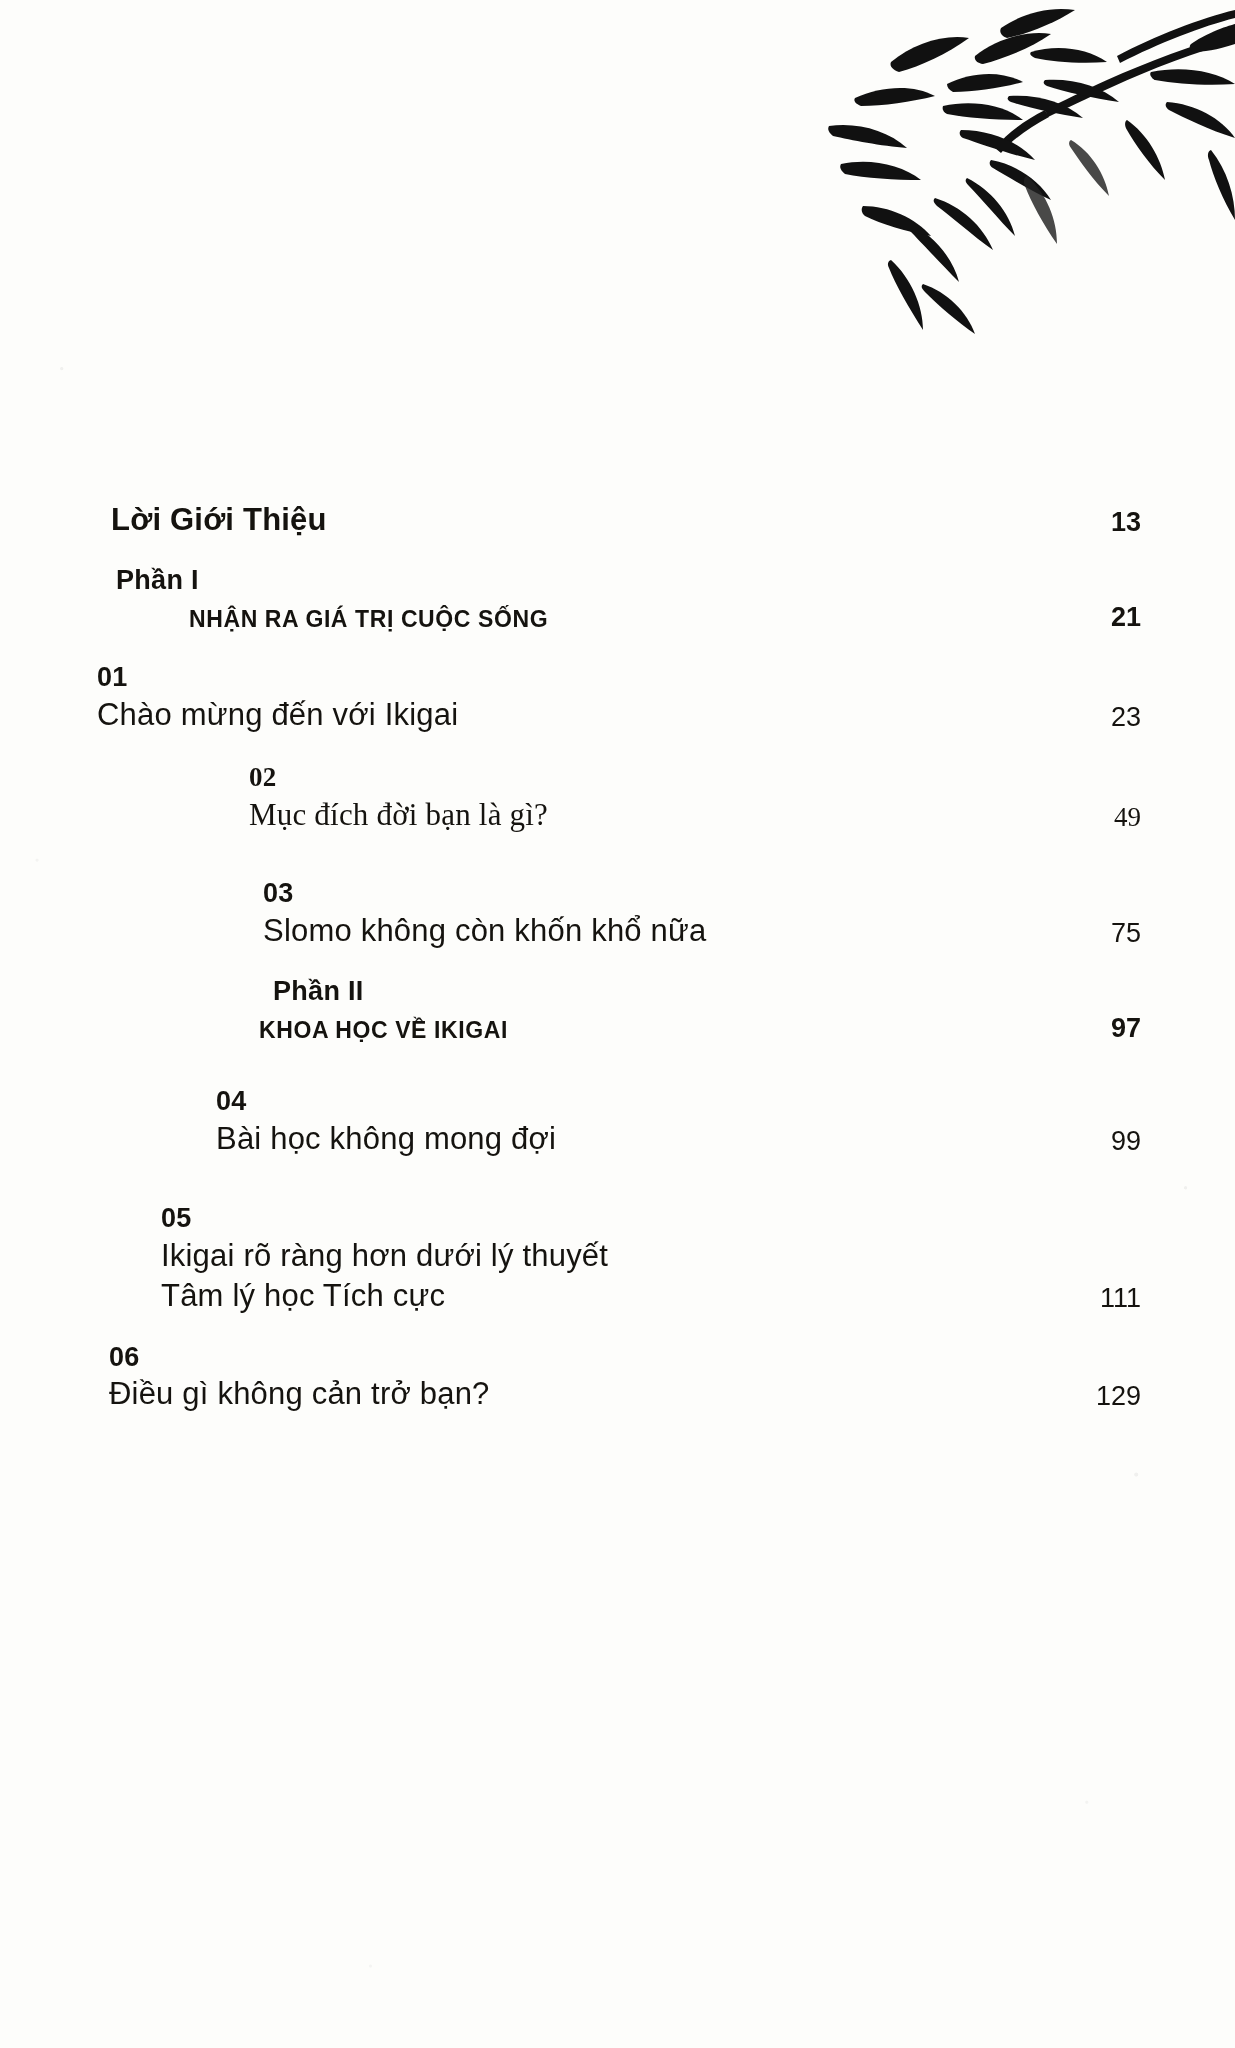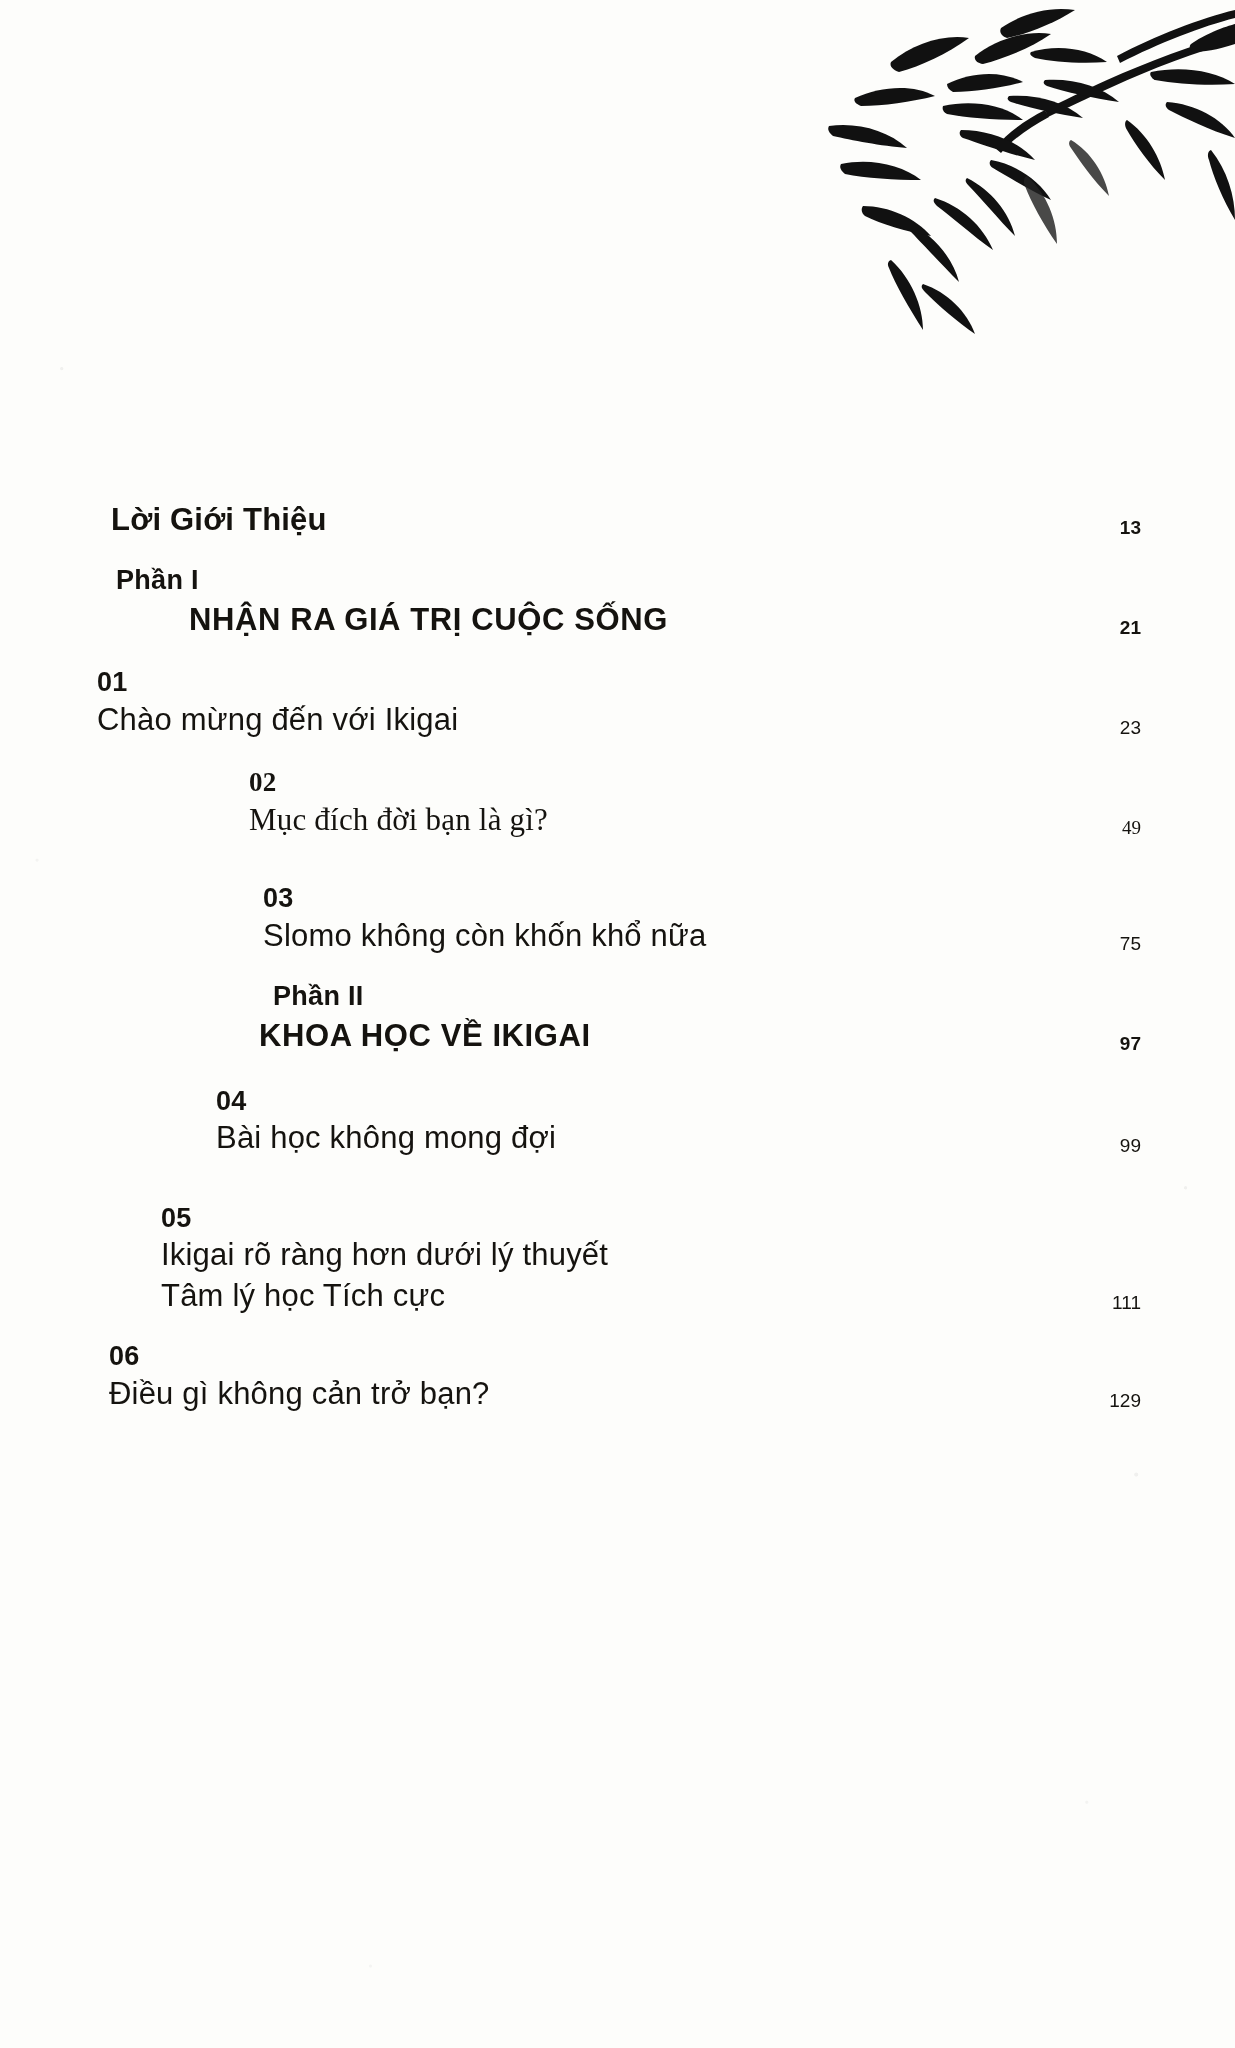--- a/index.html
+++ b/index.html
@@ -71,40 +71,40 @@
     font-weight: 400;
     letter-spacing: 0.2px;
   }
 
   .entry-title.bold {
     font-weight: bold;
   }
 
   .entry-title.caps {
     font-weight: bold;
-    font-size: 31px;
+    font-size: 23px;
     letter-spacing: 0.6px;
   }
 
   .page-num {
-    font-size: 19px;
+    font-size: 27px;
     line-height: 1.3;
     white-space: nowrap;
   }
   .page-num.bold { font-weight: bold; }
 
   
   .r-intro   { margin-left: 110px; margin-bottom: 24px; }
   .r-part1   { margin-left: 115px; margin-bottom: 2px; }
   .r-part1h  { margin-left: 188px; margin-bottom: 26px; }
   .r-c01     { margin-left: 96px; margin-bottom: 26px; }
   .r-c02     { margin-left: 248px; margin-bottom: 42px; font-family: Liberation Serif, serif; }
   .r-c03     { margin-left: 262px; margin-bottom: 24px; }
   .r-part2   { margin-left: 272px; margin-bottom: 2px; }
-  .r-part2h  { margin-left: 258px; margin-bottom: 28px; }
+  .r-part2h  { margin-left: 258px; margin-bottom: 39px; }
   .r-c04     { margin-left: 215px; margin-bottom: 43px; }
   .r-c05     { margin-left: 160px; margin-bottom: 24px; align-items: flex-end; }
   .r-c06     { margin-left: 108px; }
 
   .indent-num-01 { margin-left: 0px; }
 </style>
 </head>
 <body>
 
 <div class="page-texture"></div>

